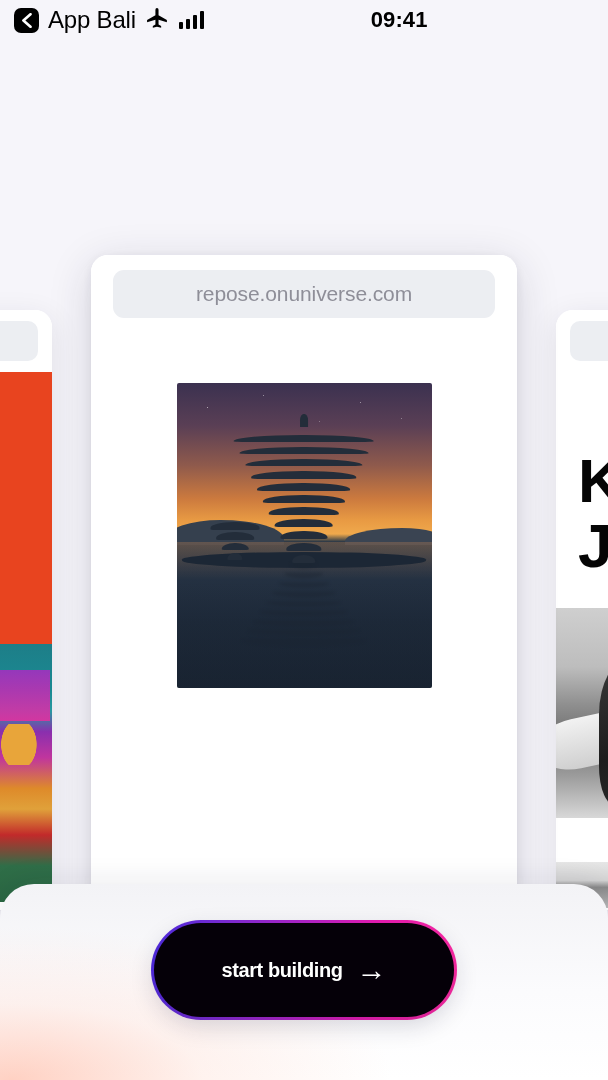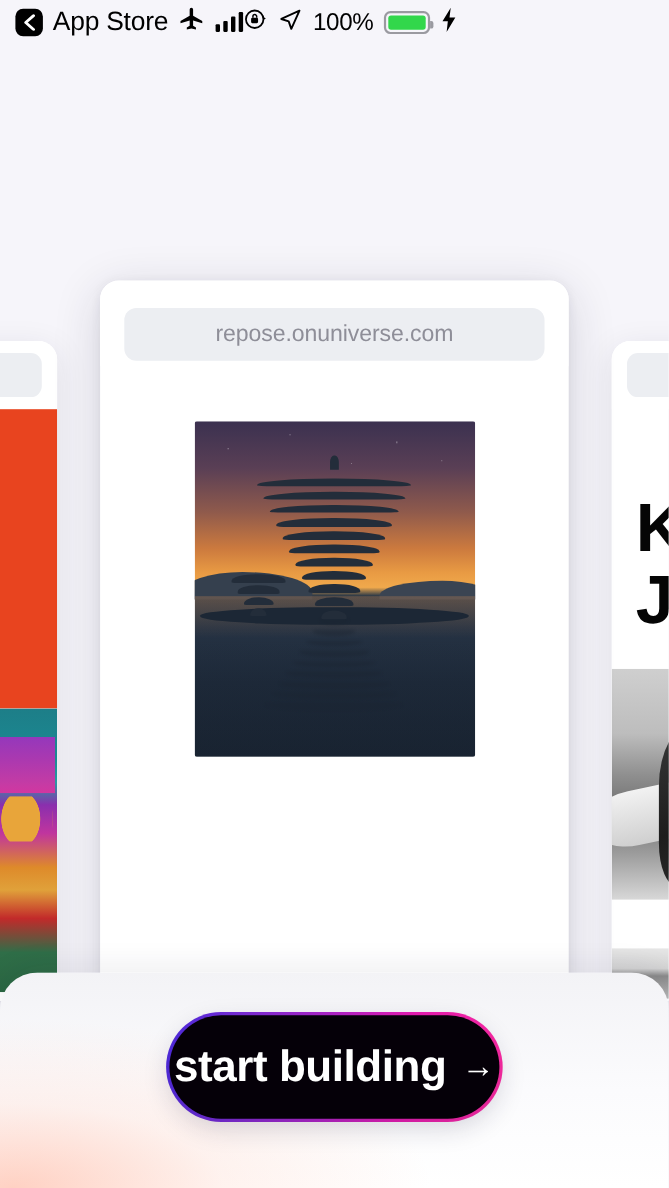--- a/index.html
+++ b/index.html
@@ -78,21 +78,21 @@
     white-space:nowrap;
     overflow:hidden;
   }
 
   
   .card-center {
     left:91px; top:255px; width:426px; height:660px;
     border-radius:17px 17px 0 0;
     box-shadow:0 10px 44px rgba(30,30,60,.16), 0 2px 10px rgba(30,30,60,.07);
   }
-  .card-center .browser-bar { height:78px; padding:5px 22px;align-items:flex-end; }
+  .card-center .browser-bar { height:78px; padding:5px 22px; }
   .card-center .url-pill {
     width:100%; height:48px; border-radius:11px;
     font-size:21px; letter-spacing:-0.1px;
   }
   .site-title {
     text-align:center;
     color:#1f4a3e;
     font-family:"DejaVu Serif", "Liberation Serif", serif;
     font-weight:400;
     font-size:58px;
@@ -166,21 +166,21 @@
   }
   .cta::before {
     content:"";
     position:absolute; inset:-3px;
     border-radius:50px;
     background:linear-gradient(100deg,#4b2ae0 0%, #7b2bd6 22%, #b323c8 48%, #ea1bb3 70%, #ff2ba0 100%);
     z-index:-1;
     filter:blur(0.6px);
   }
   .cta-label {
-    color:#fff; font-size:40px; font-weight:700; letter-spacing:-0.4px;
+    color:#fff; font-size:20px; font-weight:700; letter-spacing:-0.4px;
     line-height:1;
   }
   .cta-arrow { color:#fff; font-size:30px; font-weight:700; line-height:1; }
 
   
   .bali {
     position:absolute; inset:0;
     background:
       linear-gradient(180deg,
         #3b3150 0%, #5a3f55 14%, #8f5a4c 27%, #cc7a3e 38%,
@@ -282,56 +282,35 @@
 
 <div id="app">
 
   <div class="statusbar">
     <div class="sb-left">
       <span class="back-chip">
         <svg width="13" height="15" viewBox="0 0 13 15" aria-hidden="true">
           <path d="M10.5 1.2 L3.4 7.5 L10.5 13.8" fill="none" stroke="#fff" stroke-width="2.6" stroke-linecap="round" stroke-linejoin="round"></path>
         </svg>
       </span>
-      <span class="sb-appname">App Store</span>
+      <span class="sb-appname">App Bali</span>
       <span>
         <svg width="25" height="25" viewBox="0 0 24 24" aria-hidden="true">
           <path d="M21 15.5v-2l-8-4.6V3.5a1.5 1.5 0 0 0-3 0v5.4L2 13.5v2l8-2.4v4.6L7.5 19.3v1.6L11.5 20l4 .9v-1.6L13 17.7v-4.6z" fill="#000"></path>
         </svg>
       </span>
       <span class="sig">
         <i></i>
           <i></i>
           <i></i>
           <i></i>
       </span>
     </div>
-    <div class="sb-right">
-      <span>
-        <svg width="23" height="23" viewBox="0 0 24 24" aria-hidden="true">
-          <circle cx="11" cy="12" r="8.3" fill="none" stroke="#000" stroke-width="1.7"></circle>
-          <rect x="7.6" y="10.6" width="6.6" height="5.2" rx="1.1" fill="#000"></rect>
-          <path d="M9.3 10.6V9.4a1.8 1.8 0 0 1 3.6 0v1.2" fill="none" stroke="#000" stroke-width="1.4"></path>
-          <path d="M19 9.6l2.6 1.6-2.6 1.6z" fill="#000"></path>
-        </svg>
-      </span>
-      <span>
-        <svg width="22" height="22" viewBox="0 0 24 24" aria-hidden="true">
-          <path d="M21 3 L3 11.2 L10.3 13.6 L12.9 21 Z" fill="none" stroke="#000" stroke-width="1.9" stroke-linejoin="round"></path>
-        </svg>
-      </span>
-      <span class="sb-pct">100%</span>
-      <span class="battery">
-          <span></span>
-        </span>
-      <span>
-        <svg width="16" height="22" viewBox="0 0 12 20" aria-hidden="true">
-          <path d="M7.6 0 L0.8 11.2 H5.2 L4.2 20 L11.4 8.2 H6.6 Z" fill="#000"></path>
-        </svg>
-      </span>
+    <div class="sb-center">
+      <span class="sb-time">09:41</span>
     </div>
   </div>
 
 
   <div class="carousel">
 
     <div class="card card-left">
       <div class="browser-bar">
         <div class="url-pill"></div>
       </div>

